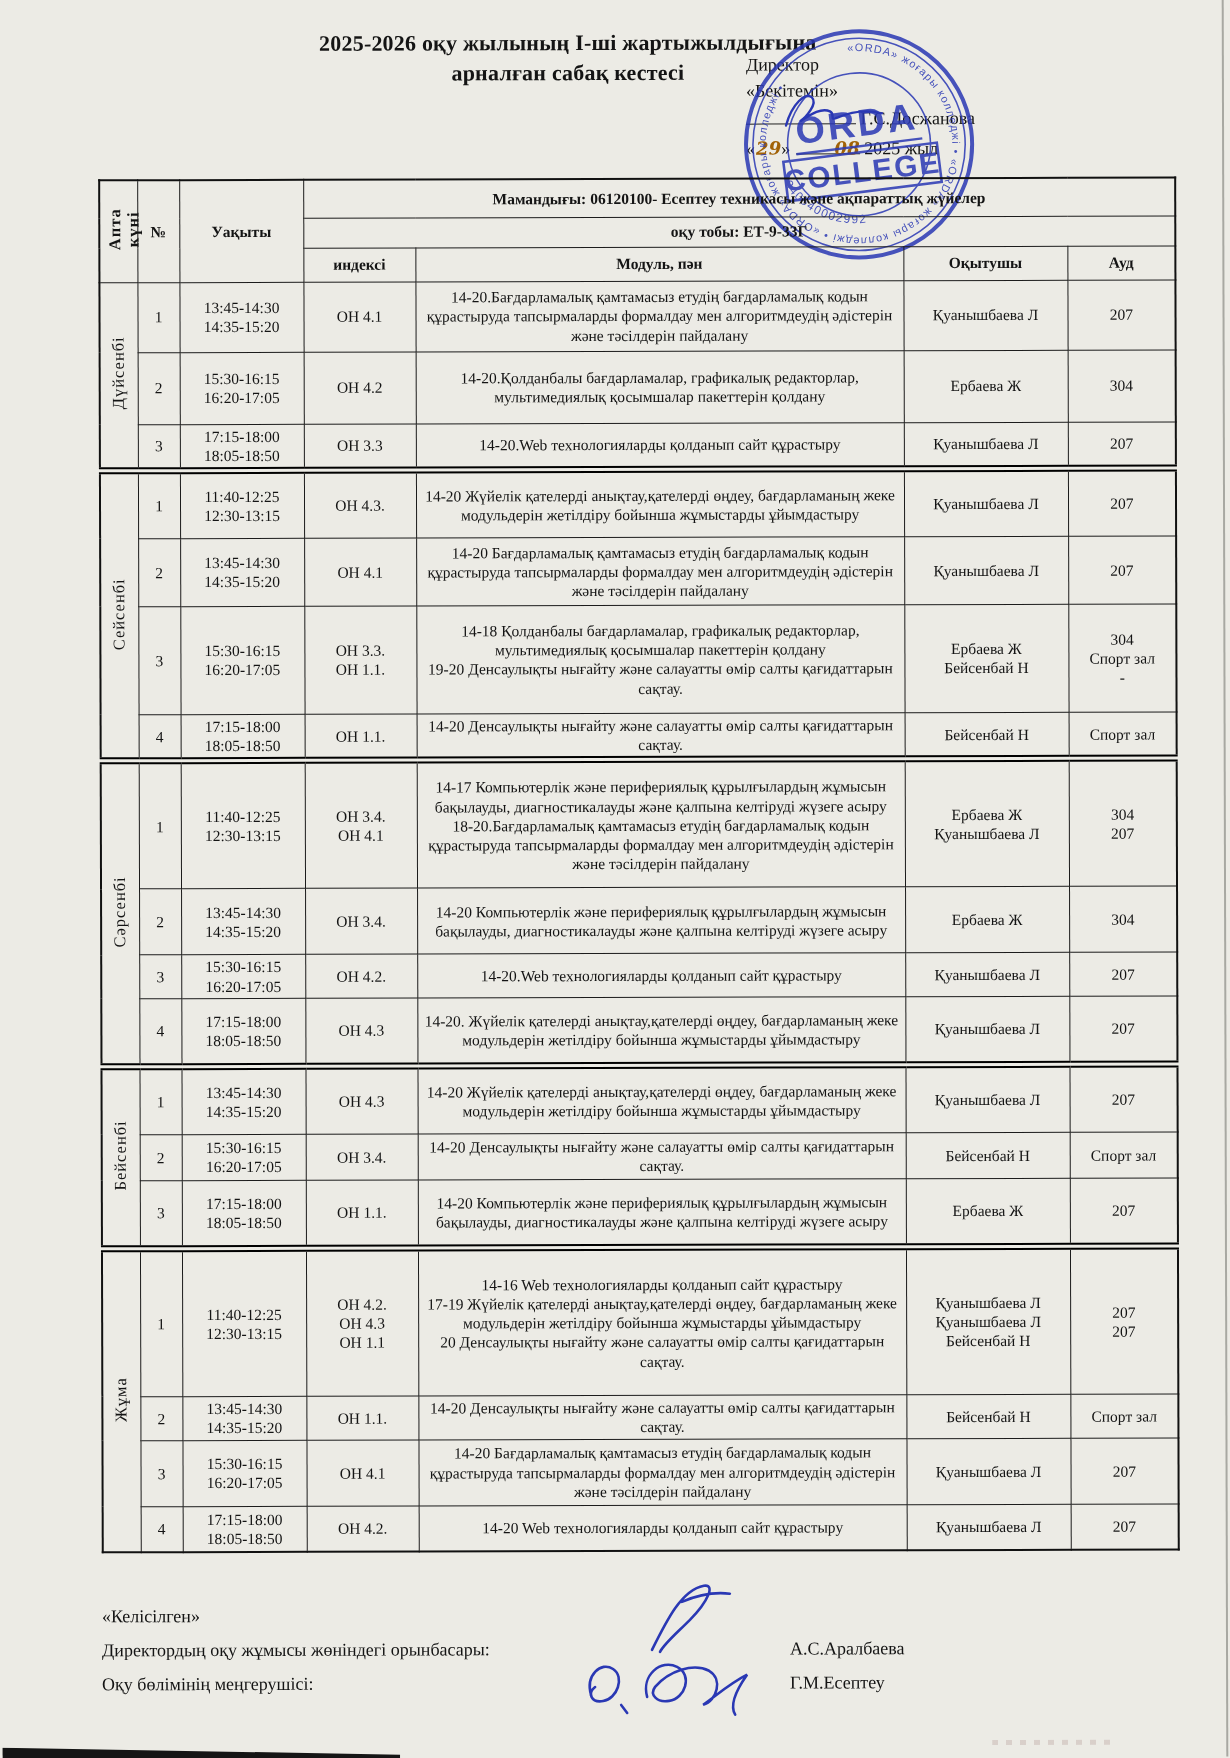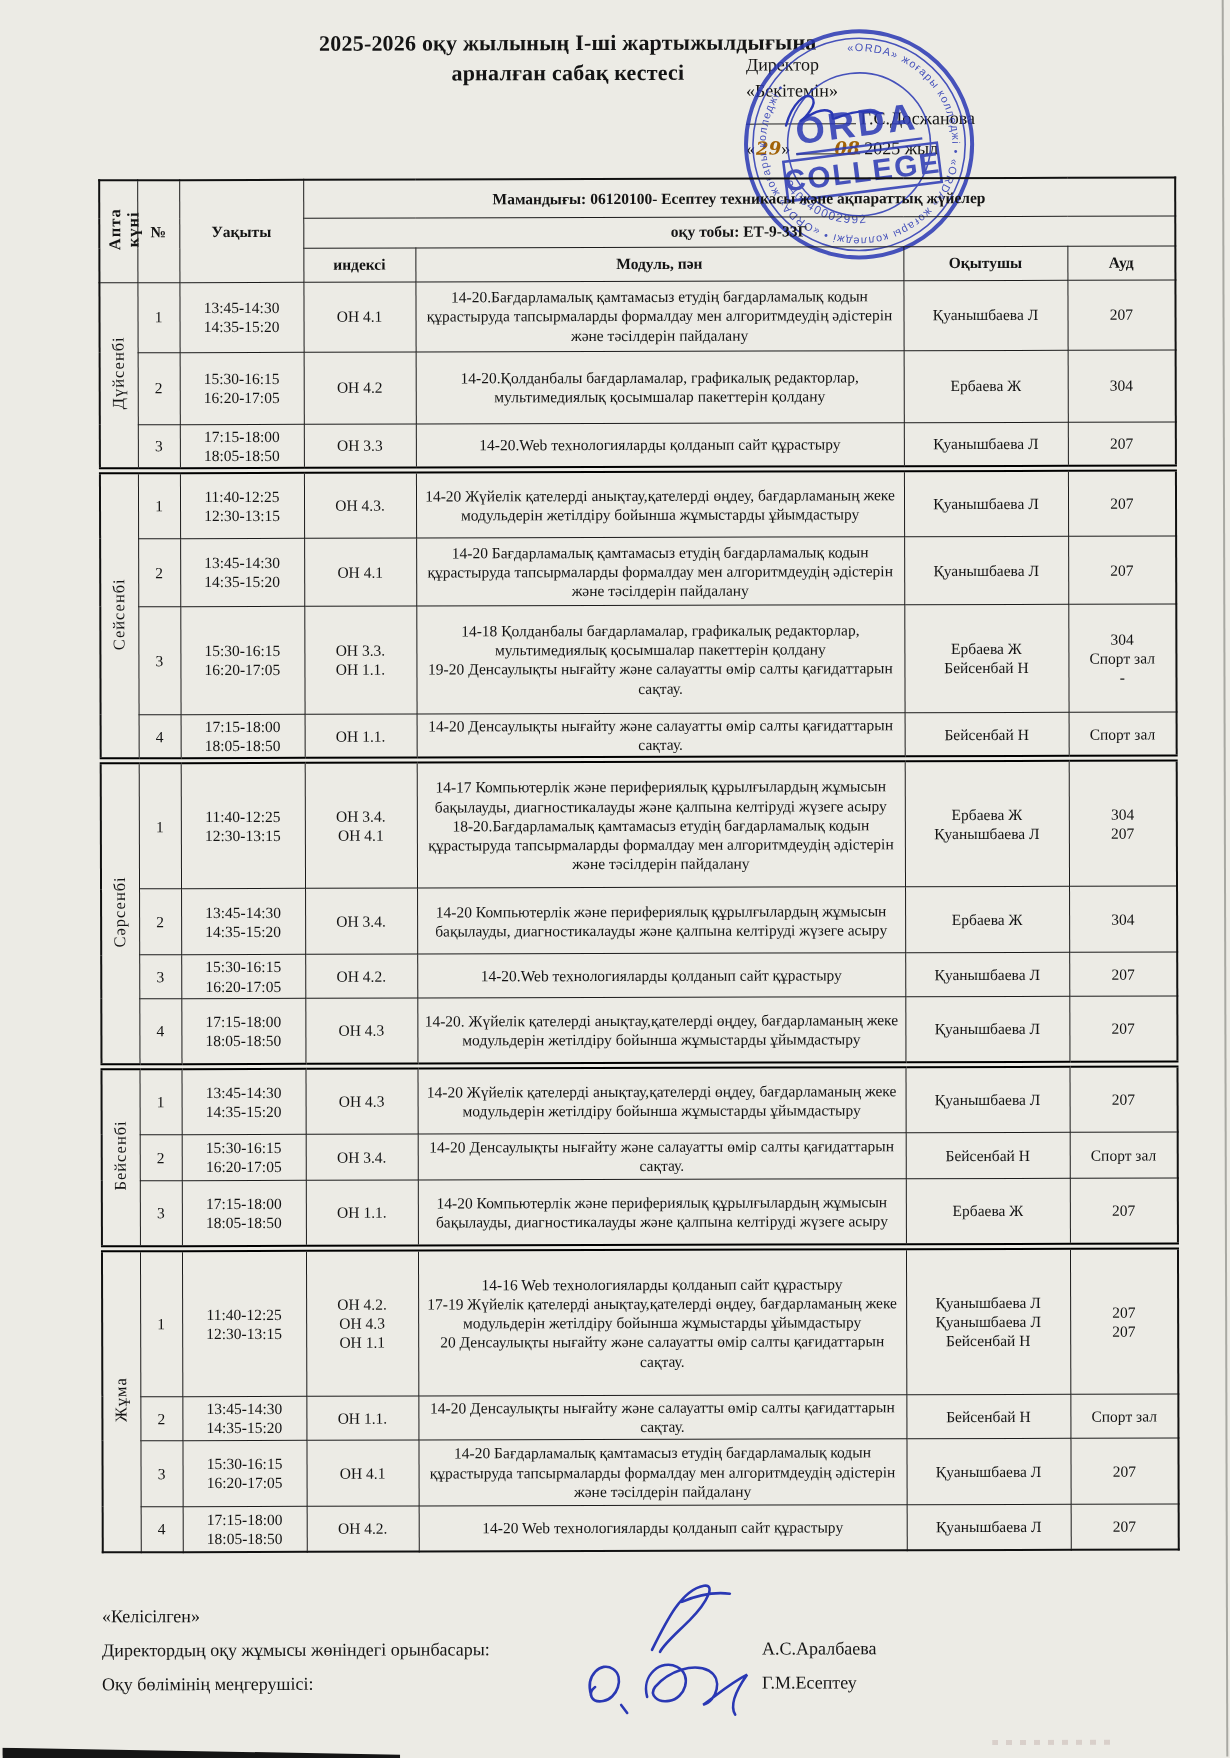--- a/index.html
+++ b/index.html
@@ -43,21 +43,21 @@
     font-size:16.5px;letter-spacing:1px;white-space:pre-line;line-height:1.1;}
   .vhead{font-weight:bold;}
   tr.hdr td{font-weight:bold;}
   td.h-spec{font-size:17px;font-weight:bold;}
   td.h-group{font-size:17px;font-weight:bold;}
   td.h-col{font-size:16.5px;font-weight:bold;}
   tr.day-sep > td{border-top:7px double #000;}
   
   .footer{position:absolute;left:100px;top:1598px;width:1000px;font-size:18px;line-height:1.9;}
   .footer .frow{position:relative;}
-  .footer .fname{position:absolute;left:660px;top:0;}
+  .footer .fname{position:absolute;left:688px;top:0;}
   
   .scan-edge-right{position:absolute;top:0;right:4px;width:2px;height:100%;background:#a8a8a2;}
   .scan-wedge{position:absolute;left:0;bottom:0;width:398px;height:14px;background:#151515;
     clip-path:polygon(0 15%,100% 72%,100% 100%,0 100%);}
   .scan-dust{position:absolute;right:120px;bottom:12px;width:120px;height:5px;background:
     repeating-linear-gradient(90deg,#c9b9b4 0 6px,transparent 6px 14px);opacity:.55;}
 </style>
 </head>
 <body>
 

